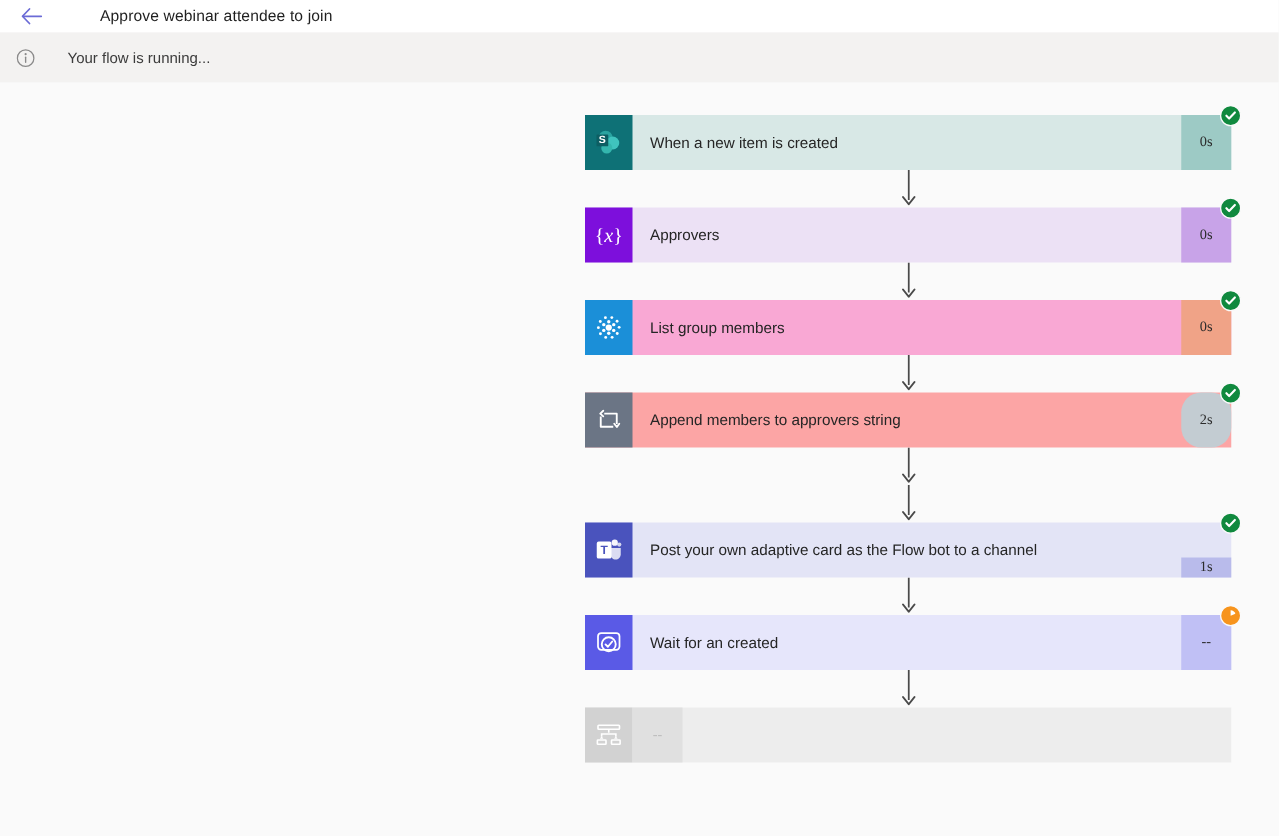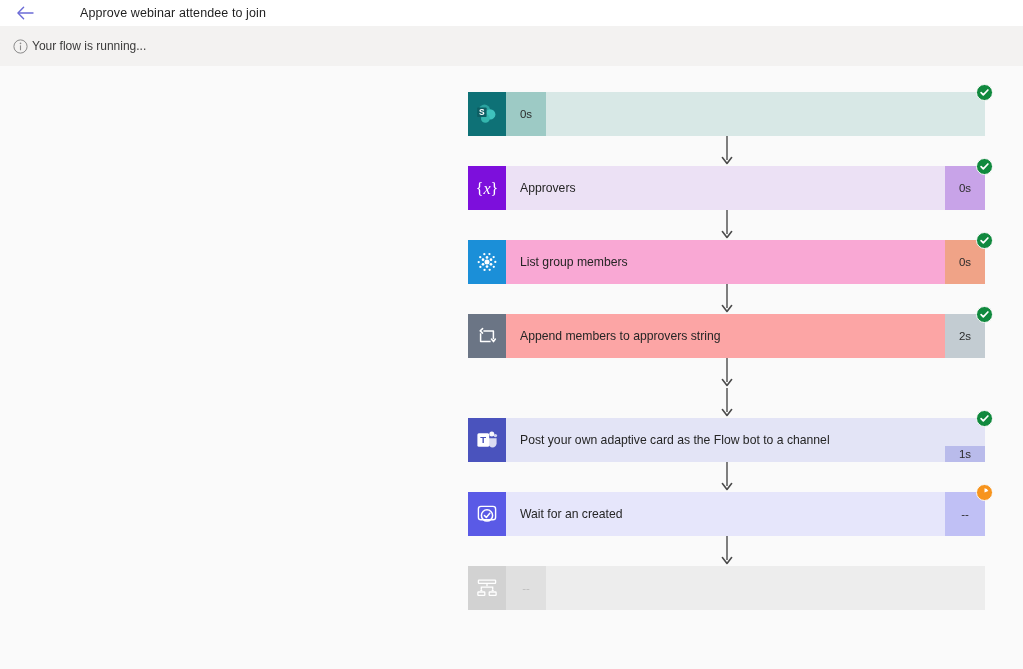--- a/index.html
+++ b/index.html
@@ -56,21 +56,21 @@
   }
   .info-icon {
     width: 15px;
     height: 15px;
     flex: none;
     display: flex;
     align-items: center;
     justify-content: center;
   }
   .status-text {
-    margin-left: 4px;
+    margin-left: 26px;
     font-size: 12px;
     color: #3b3b3b;
     white-space: nowrap;
   }
 
   
   .canvas {
     position: absolute;
     top: 66px;
     left: 0;
@@ -117,20 +117,21 @@
     text-overflow: ellipsis;
   }
   .card-duration {
     width: 40px;
     flex: none;
     display: flex;
     align-items: center;
     justify-content: center;
     font-size: 11.5px;
     color: #2b2b2b;
+    font-family: Liberation Serif, serif;
   }
 
   
   .badge {
     position: absolute;
     top: -8px;
     right: -8px;
     width: 17px;
     height: 17px;
     border-radius: 50%;
@@ -191,20 +192,21 @@
           <div class="card-icon" style="background: rgb(14, 113, 118);">
             <svg width="24" height="24" viewBox="0 0 24 24">
         <circle cx="9.5" cy="8.2" r="5.6" fill="#2aa3a0"></circle>
         <circle cx="15.2" cy="12.4" r="5.2" fill="#3fc3bd"></circle>
         <path d="M8.4 14.6a5.4 5.4 0 0 0 5.2 5.2 5.4 5.4 0 0 1-5.2-5.2z" fill="#1b8b8f"></path>
         <circle cx="10.4" cy="16.4" r="4.4" fill="#34b6ae"></circle>
         <rect x="2.2" y="5.6" width="9.4" height="9.4" rx="0.7" fill="#0d5e63"></rect>
         <text x="6.9" y="12.6" font-family="'Liberation Sans',sans-serif" font-size="8.4" font-weight="bold" fill="#ffffff" text-anchor="middle">S</text>
       </svg>
           </div>
+          <div class="card-title">When a new item is created</div>
           <div class="card-duration" style="background: rgb(157, 202, 197);">0s</div>
           <div class="badge succeeded">
             <svg width="11" height="11" viewBox="0 0 11 11">
       <path d="M2.1 5.6 L4.3 7.8 L8.9 3.0" fill="none" stroke="#ffffff" stroke-width="1.7" stroke-linecap="round" stroke-linejoin="round"></path>
             </svg>
           </div>
         </div>
       </div>
       <div class="connector">
         <svg width="18" height="30" viewBox="0 0 18 30" aria-hidden="true">
@@ -276,21 +278,21 @@
         <div class="card" style="background: #fca5a5;">
           <div class="card-icon" style="background: rgb(107, 117, 133);">
             <svg width="22" height="22" viewBox="0 0 22 22">
         <path d="M4.6 8.2 V16.4 H14.6" fill="none" stroke="white" stroke-width="1.5" stroke-linejoin="round"></path>
         <path d="M17.4 14.2 V5.9 H7.4" fill="none" stroke="white" stroke-width="1.5" stroke-linejoin="round"></path>
         <path d="M6.6 3.6 L4.2 5.9 L6.6 8.1" fill="none" stroke="white" stroke-width="1.5" stroke-linecap="round" stroke-linejoin="round"></path>
         <path d="M15.4 14.0 L17.5 16.6 L19.4 14.0" fill="none" stroke="white" stroke-width="1.5" stroke-linecap="round" stroke-linejoin="round"></path>
       </svg>
           </div>
           <div class="card-title">Append members to approvers string</div>
-          <div class="card-duration" style="background: rgb(195, 204, 210);">2s</div>
+          <div class="card-duration" style="background: rgb(195, 204, 210); border-radius: 16px;">2s</div>
           <div class="badge succeeded">
             <svg width="11" height="11" viewBox="0 0 11 11">
       <path d="M2.1 5.6 L4.3 7.8 L8.9 3.0" fill="none" stroke="#ffffff" stroke-width="1.7" stroke-linecap="round" stroke-linejoin="round"></path>
             </svg>
           </div>
         </div>
       </div>
       <div class="connector">
         <svg width="18" height="30" viewBox="0 0 18 30" aria-hidden="true">
     <line x1="9" y1="0" x2="9" y2="24" stroke="#4a4a4a" stroke-width="1.4"></line>

